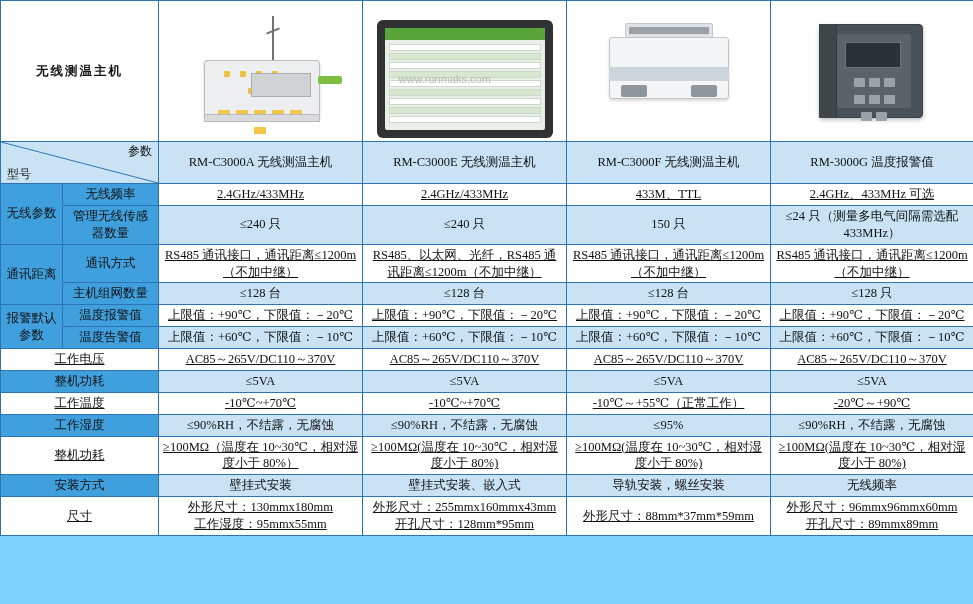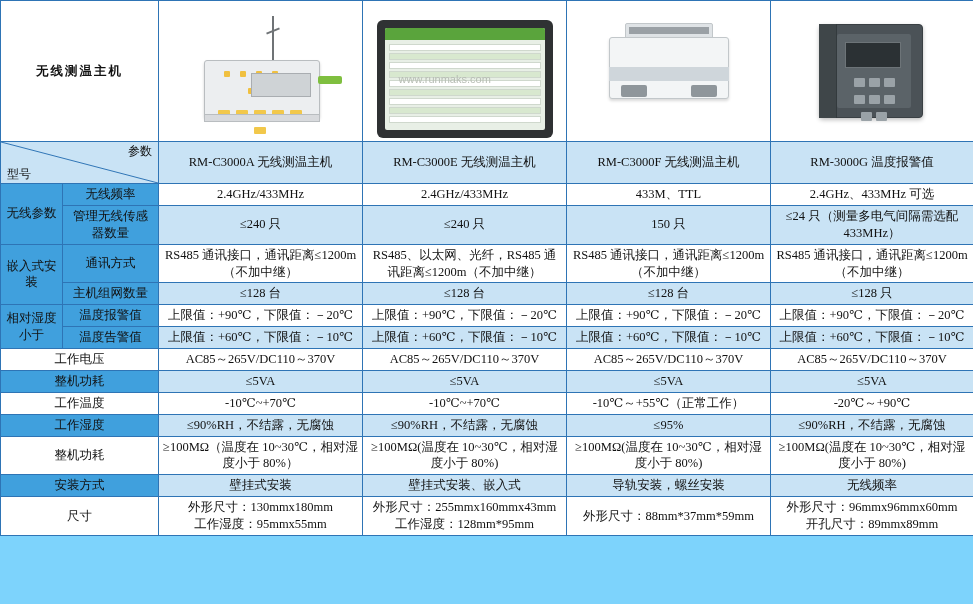--- a/index.html
+++ b/index.html
@@ -56,21 +56,21 @@
     overflow: hidden;
   }
   .blue {
     background: #40a0dd;
     color: #ffffff;
     font-weight: normal;
   }
   .lightblue {
     background: #c9e3f5;
   }
-  .white { background: #ffffff; }
+  .white { background: #ffffff; text-decoration: underline; }
   .hdr-model {
     background: #c9e3f5;
     font-size: 13px;
     margin-top: 36px;
   }
   .param-diag {
     position: relative;
     padding: 0;
     height: 42px;
     background: #c9e3f5;
@@ -233,37 +233,37 @@
     </tr>
     <tr>
       <td class="blue small">管理无线传感器数量</td>
       <td class="lightblue">≤240 只</td>
       <td class="lightblue">≤240 只</td>
       <td class="lightblue">150 只</td>
       <td class="lightblue">≤24 只（测量多电气间隔需选配 433MHz）</td>
     </tr>
 
     <tr>
-      <td class="blue" rowspan="2">嵌入式安装</td>
+      <td class="blue" rowspan="2">通讯距离</td>
       <td class="blue">通讯方式</td>
       <td class="white">RS485 通讯接口，通讯距离≤1200m（不加中继）</td>
       <td class="white">RS485、以太网、光纤，RS485 通讯距离≤1200m（不加中继）</td>
       <td class="white">RS485 通讯接口，通讯距离≤1200m（不加中继）</td>
       <td class="white">RS485 通讯接口，通讯距离≤1200m（不加中继）</td>
     </tr>
     <tr>
       <td class="blue small">主机组网数量</td>
       <td class="lightblue">≤128 台</td>
       <td class="lightblue">≤128 台</td>
       <td class="lightblue">≤128 台</td>
       <td class="lightblue">≤128 只</td>
     </tr>
 
     <tr>
-      <td class="blue" rowspan="2">相对湿度小于</td>
+      <td class="blue" rowspan="2">报警默认参数</td>
       <td class="blue">温度报警值</td>
       <td class="white">上限值：+90℃，下限值：－20℃</td>
       <td class="white">上限值：+90℃，下限值：－20℃</td>
       <td class="white">上限值：+90℃，下限值：－20℃</td>
       <td class="white">上限值：+90℃，下限值：－20℃</td>
     </tr>
     <tr>
       <td class="blue">温度告警值</td>
       <td class="lightblue">上限值：+60℃，下限值：－10℃</td>
       <td class="lightblue">上限值：+60℃，下限值：－10℃</td>
@@ -311,20 +311,20 @@
       <td class="lightblue">壁挂式安装</td>
       <td class="lightblue">壁挂式安装、嵌入式</td>
       <td class="lightblue">导轨安装，螺丝安装</td>
       <td class="lightblue">无线频率</td>
     </tr>
     <tr>
       <td colspan="2" class="white">尺寸</td>
       <td class="white" style="white-space:pre-line">外形尺寸：130mmx180mm
 工作湿度：95mmx55mm</td>
       <td class="white" style="white-space:pre-line">外形尺寸：255mmx160mmx43mm
-工作湿度：128mm*95mm</td>
+开孔尺寸：128mm*95mm</td>
       <td class="white" style="white-space:pre-line">外形尺寸：88mm*37mm*59mm</td>
       <td class="white" style="white-space:pre-line">外形尺寸：96mmx96mmx60mm
 开孔尺寸：89mmx89mm</td>
     </tr>
   </tbody>
 </table>
 </div>
 
 </body></html>

